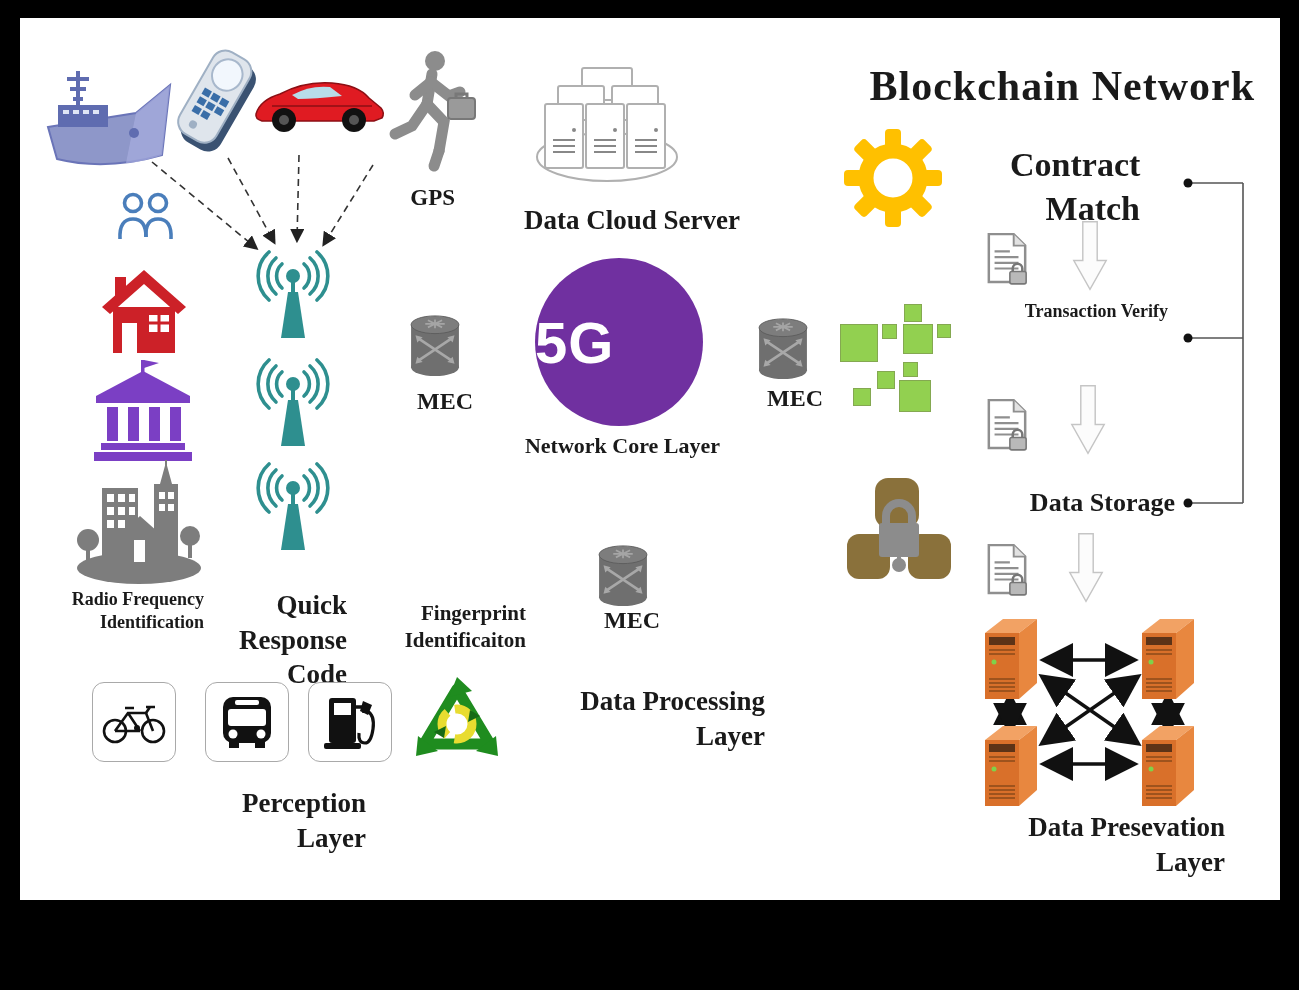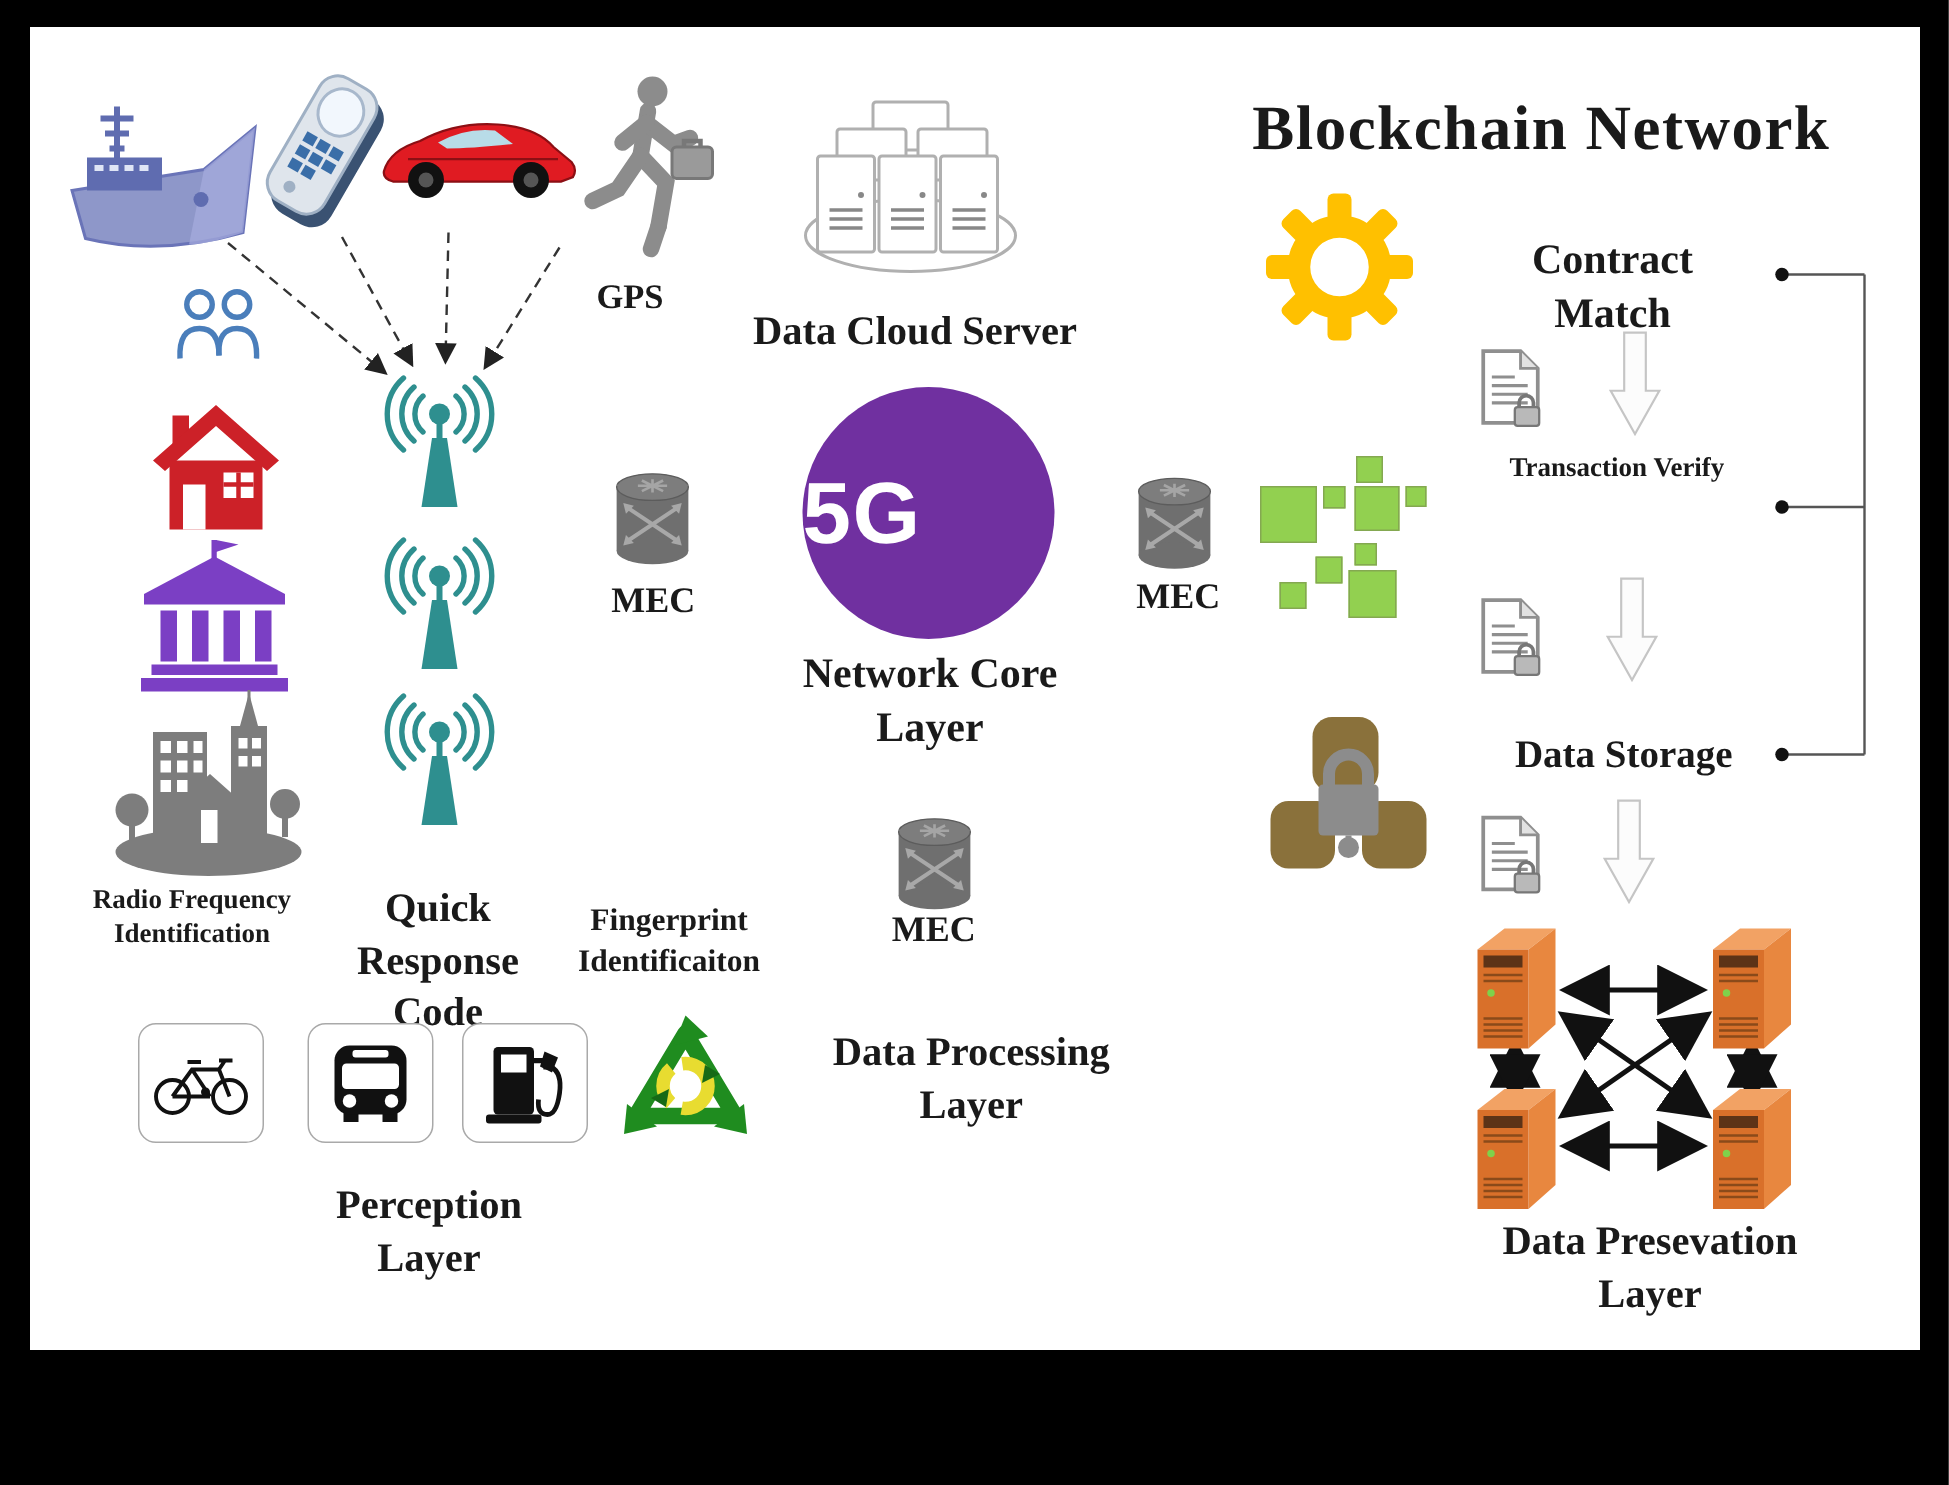--- a/index.html
+++ b/index.html
@@ -1,19 +1,19 @@
 <!DOCTYPE html>
 <html><head>
 <meta charset="utf-8">
 <style>
   html,body{margin:0;padding:0;width:1299px;height:990px;background:#000;overflow:hidden;
     font-family:"Liberation Serif","DejaVu Serif",serif;}
   #canvas{position:absolute;left:20px;top:18px;width:1260px;height:882px;background:#fff;}
   .abs{position:absolute;}
-  .lbl{position:absolute;color:#1a1a1a;font-weight:700;text-align:center;line-height:1.28;}
+  .lbl{position:absolute;color:#1a1a1a;font-weight:700;text-align:right;line-height:1.28;}
   .sq{position:absolute;background:#92d050;border:1.5px solid #84a851;box-sizing:border-box;}
   #fiveg{position:absolute;left:535px;top:258px;width:168px;height:168px;border-radius:50%;
     background:#7030a0;display:flex;align-items:center;justify-content:flex-start;}
   #fiveg span{color:#fff;font-family:"Liberation Sans","DejaVu Sans",sans-serif;
     font-size:58px;font-weight:600;letter-spacing:1px;}
   .iconbox{position:absolute;width:84px;height:80px;background:#fff;border:1.5px solid #a9a9a9;
     border-radius:12px;display:flex;align-items:center;justify-content:center;box-sizing:border-box;}
 </style>
 </head>
 <body>
@@ -263,21 +263,21 @@
     <path d="M33,78 h22 M33,84 h22 M33,90 h22"></path>
     <path d="M74,78 h22 M74,84 h22 M74,90 h22"></path>
     <path d="M115,78 h22 M115,84 h22 M115,90 h22"></path>
   </g>
 </svg>
 <div class="lbl" style="left:480px;top:203px;width:260px;font-size:27px">Data Cloud Server</div>
 
 <div id="fiveg">
   <span>5G</span>
 </div>
-<div class="lbl" style="left:520px;top:432px;width:200px;font-size:28px">Network Core Layer</div>
+<div class="lbl" style="left:520px;top:432px;width:200px;font-size:22px">Network Core Layer</div>
 
 <svg class="abs" style="left:404px;top:310px" width="62" height="72" viewBox="0 0 70 80">
   <rect x="8" y="16" width="54" height="48" fill="#6f6f6f"></rect>
   <ellipse cx="35" cy="64" rx="27" ry="10" fill="#6f6f6f"></ellipse>
   <ellipse cx="35" cy="16" rx="27" ry="10" fill="#7d7d7d" stroke="#5c5c5c" stroke-width="1"></ellipse>
   <path d="M24,15 h22 M35,10 v10 M27,11 l16,8 M43,11 l-16,8" stroke="#a5a5a5" stroke-width="2"></path>
   <g stroke="#a8a8a8" stroke-width="3" fill="none" stroke-linecap="round">
     <path d="M17,32 L53,56"></path>
       <path d="M53,32 L17,56"></path>
   </g>
@@ -361,21 +361,21 @@
     <rect x="37" y="13" width="44" height="50" rx="13"></rect>
     <rect x="9" y="69" width="43" height="45" rx="12"></rect>
     <rect x="70" y="69" width="43" height="45" rx="12"></rect>
   </g>
   <path d="M48,60 v-9 a13,13 0 0 1 26,0 v9" fill="none" stroke="#8c8c8c" stroke-width="8"></path>
   <rect x="41" y="58" width="40" height="34" rx="3" fill="#8c8c8c"></rect>
   <circle cx="61" cy="100" r="7" fill="#8c8c8c"></circle>
     <path d="M61,92 v6" stroke="#8c8c8c" stroke-width="4"></path>
 </svg>
 
-<div class="lbl" style="left:1010px;top:156px;width:130px;font-size:28px">Contract Match</div>
+<div class="lbl" style="left:1010px;top:143px;width:130px;font-size:34px">Contract Match</div>
 <div class="lbl" style="left:988px;top:300px;width:180px;font-size:18px">Transaction Verify</div>
 <div class="lbl" style="left:990px;top:486px;width:185px;font-size:26px;white-space:nowrap">Data Storage</div>
 
 <svg class="abs" style="left:985px;top:232px" width="44" height="54" viewBox="0 0 46 56">
   <path d="M4,2 H30 L42,14 V52 H4 Z" fill="#fff" stroke="#8f8f8f" stroke-width="2.6"></path>
   <path d="M30,2 V14 H42" fill="#e2e2e2" stroke="#8f8f8f" stroke-width="2"></path>
   <path d="M10,20 h16 M10,26 h25 M10,32 h25 M10,38 h25" stroke="#8f8f8f" stroke-width="2.2"></path>
   <path d="M29,42 v-4 a5,5 0 0 1 10,0 v4" fill="none" stroke="#777" stroke-width="2.6"></path>
   <rect x="26" y="41" width="17" height="13" rx="2" fill="#b9b9b9" stroke="#777" stroke-width="1.6"></rect>
 </svg>

